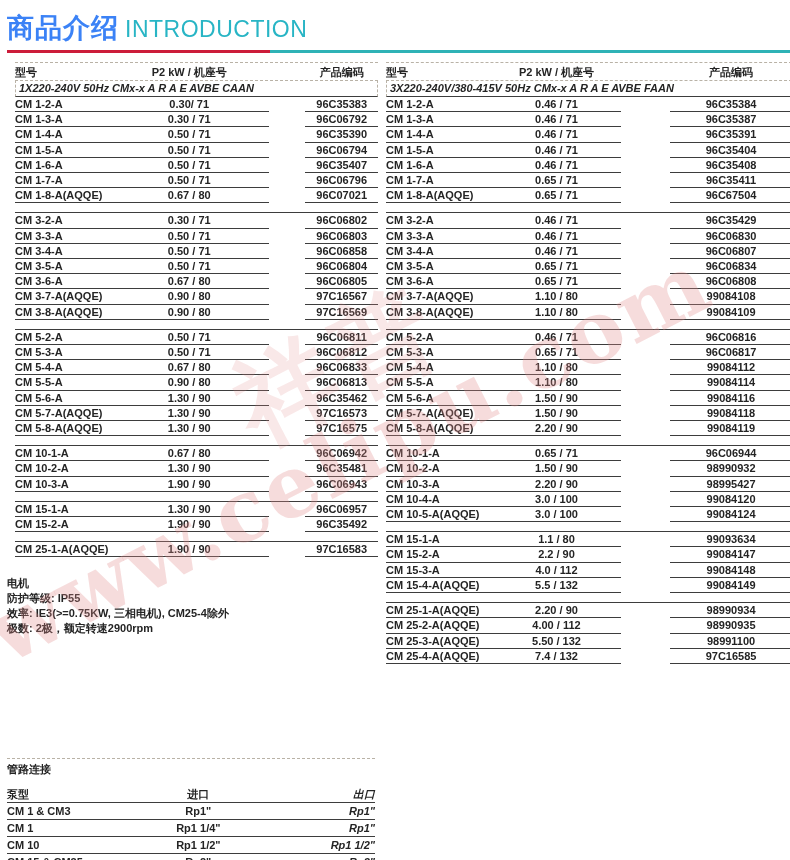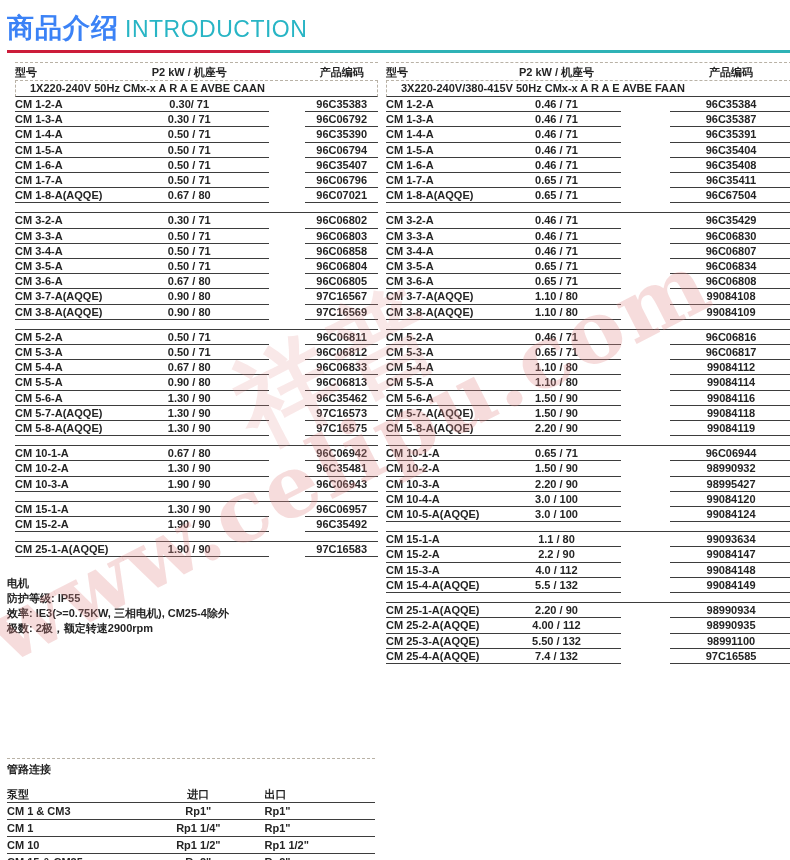--- a/index.html
+++ b/index.html
@@ -14,21 +14,21 @@
   .rule{position:absolute;left:0;top:40px;width:790px;height:3px;display:flex;}
   .rule-red{width:263px;height:3px;background:#cc1c3a;}
   .rule-teal{flex:1;height:3px;background:#2eb2b6;}
 
   
   .spec{position:absolute;top:62px;font-size:11px;font-weight:700;margin-left:8px;}
   #table-left{left:7px;width:363px;}
   #table-right{left:378px;width:406px;}
   .thead{display:flex;border-top:1px dashed #b9b2a6;padding-top:2px;line-height:15px;}
   .variant{border:1px dashed #b9b2a6;border-bottom:1px solid #3d3d3d;
-           padding:0 14px;line-height:15px;white-space:nowrap;}
+           padding:0 3px;line-height:15px;white-space:nowrap;font-style:italic;}
   .section{margin-top:0;}
   .section + .section{border-top:1px solid #3d3d3d;margin-top:9px;}
   .row{display:flex;line-height:14.2px;}
   .c-model,.c-power,.c-code{border-bottom:1px solid #3d3d3d;white-space:nowrap;}
   .thead .c-model,.thead .c-power,.thead .c-code{border-bottom:none;}
   .c-power{text-align:center;}
   .c-code{text-align:center;}
   .c-gap{border-bottom:none;}
   #table-left .c-model{width:26%;}  #table-left .c-power{width:44%;}
   #table-left .c-gap{width:10%;}    #table-left .c-code{width:20%;}
@@ -41,21 +41,21 @@
   .note{margin-bottom:13px;}
   .note-title,.note-line{display:block;white-space:nowrap;}
 
   
   #pipe{position:absolute;left:7px;top:758px;width:368px;font-size:11px;
         font-weight:700;border-top:1px dashed #b9b2a6;padding-top:3px;}
   .pipe-title{display:block;line-height:15px;margin-bottom:9px;}
   .pipe-head,.pipe-row{display:flex;border-bottom:1px solid #3d3d3d;line-height:16px;}
   .p-type{width:34%;}
   .p-in{width:36%;text-align:center;}
-  .p-out{width:30%;text-align:left;}
+  .p-out{width:30%;text-align:right;font-style:italic;}
 
   
   .wm{position:absolute;pointer-events:none;z-index:5;white-space:nowrap;
       font-family:"DejaVu Serif","Liberation Serif",serif;font-weight:700;}
   #wm-url{left:2px;top:585px;font-size:86px;letter-spacing:2px;
           color:rgba(226,138,138,0.30);transform:rotate(-27deg);transform-origin:0 70%;}
   #wm-logo{left:255px;top:345px;font-size:100px;letter-spacing:8px;
            color:rgba(226,138,138,0.20);transform:rotate(-27deg);transform-origin:0 70%;}
 </style>
 </head>

